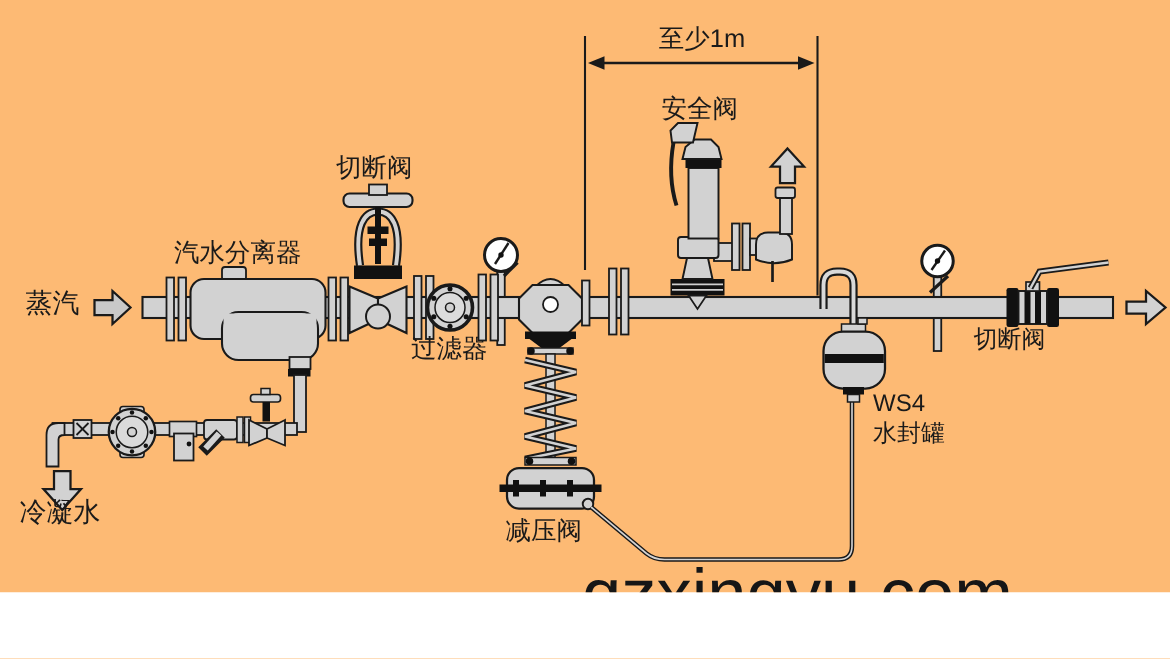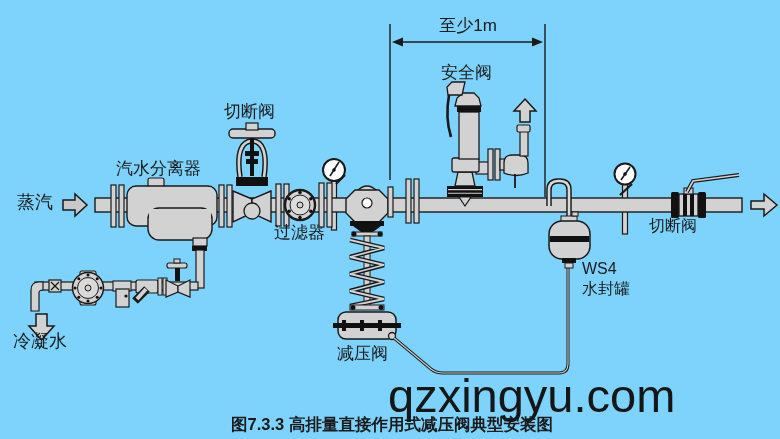--- a/index.html
+++ b/index.html
@@ -1,16 +1,16 @@
 <!DOCTYPE html>
 <html><head>
 <meta charset="utf-8">
 <style>
   html,body{margin:0;padding:0;background:#fff;}
-  .stage{position:relative;width:780px;height:439px;background:#7dd3fc;overflow:hidden;
+  .stage{position:relative;width:780px;height:395px;background:#fdba74;overflow:hidden;
          font-family:"Liberation Sans","DejaVu Sans",sans-serif;}
   svg text{font-family:"Liberation Sans","DejaVu Sans",sans-serif;fill:#1a1a1a;}
   .lbl{font-size:17px;}
   .lbl-sm{font-size:16px;}
   .lbl-lg{font-size:18px;}
   .caption{font-size:16.5px;font-weight:bold;}
   .watermark{font-size:47px;fill:#161616;letter-spacing:0px;}
 </style>
 </head>
 <body>

